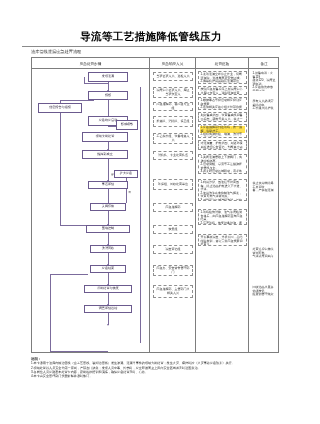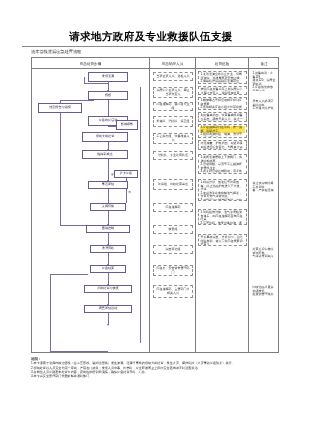--- a/index.html
+++ b/index.html
@@ -168,21 +168,21 @@
     color: #222;
     text-align: justify;
   }
 </style>
 </head>
 <body>
 
 <div class="page">
 
   <div class="title-wrap">
-    <div class="doc-title">请求地方政府及专业救援队伍支援</div>
+    <div class="doc-title">导流等工艺措施降低管线压力</div>
   </div>
   <div class="title-rule"></div>
 
   <div class="subtitle">油库管线泄漏应急处置流程</div>
 
   <div class="table">
 
     <div class="thead">
       <div class="th div" style="left:0; width:118px;">应急处置步骤</div>
       <div class="th div" style="left:118px; width:46px;">应急响应人员</div>

